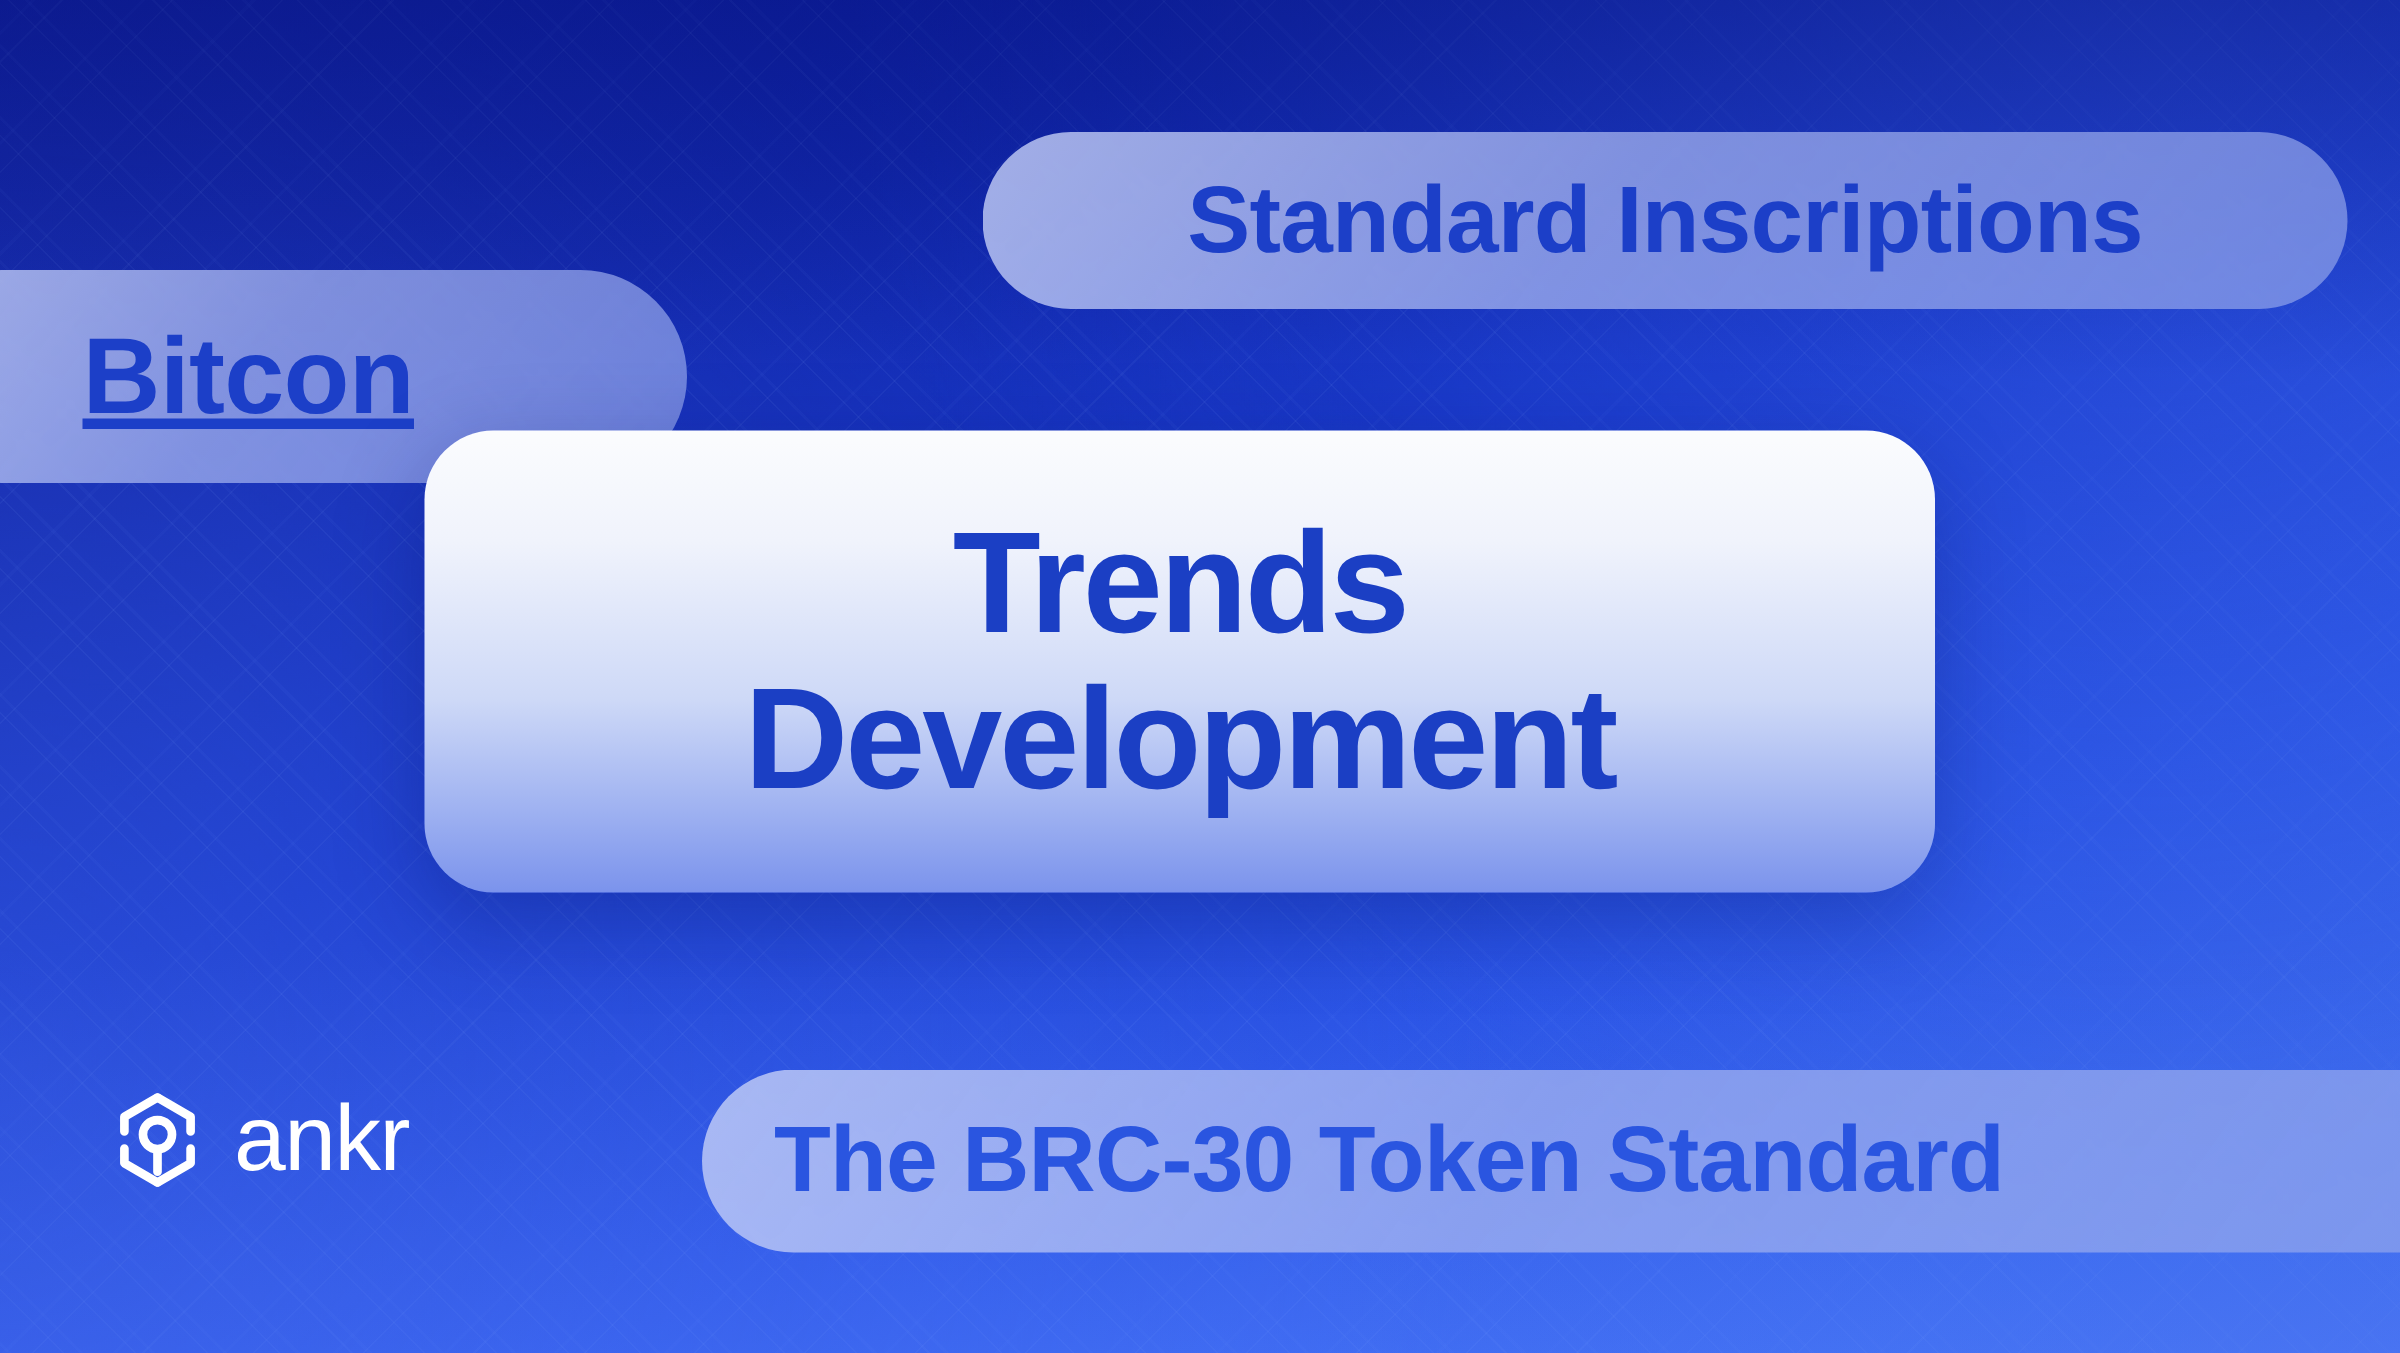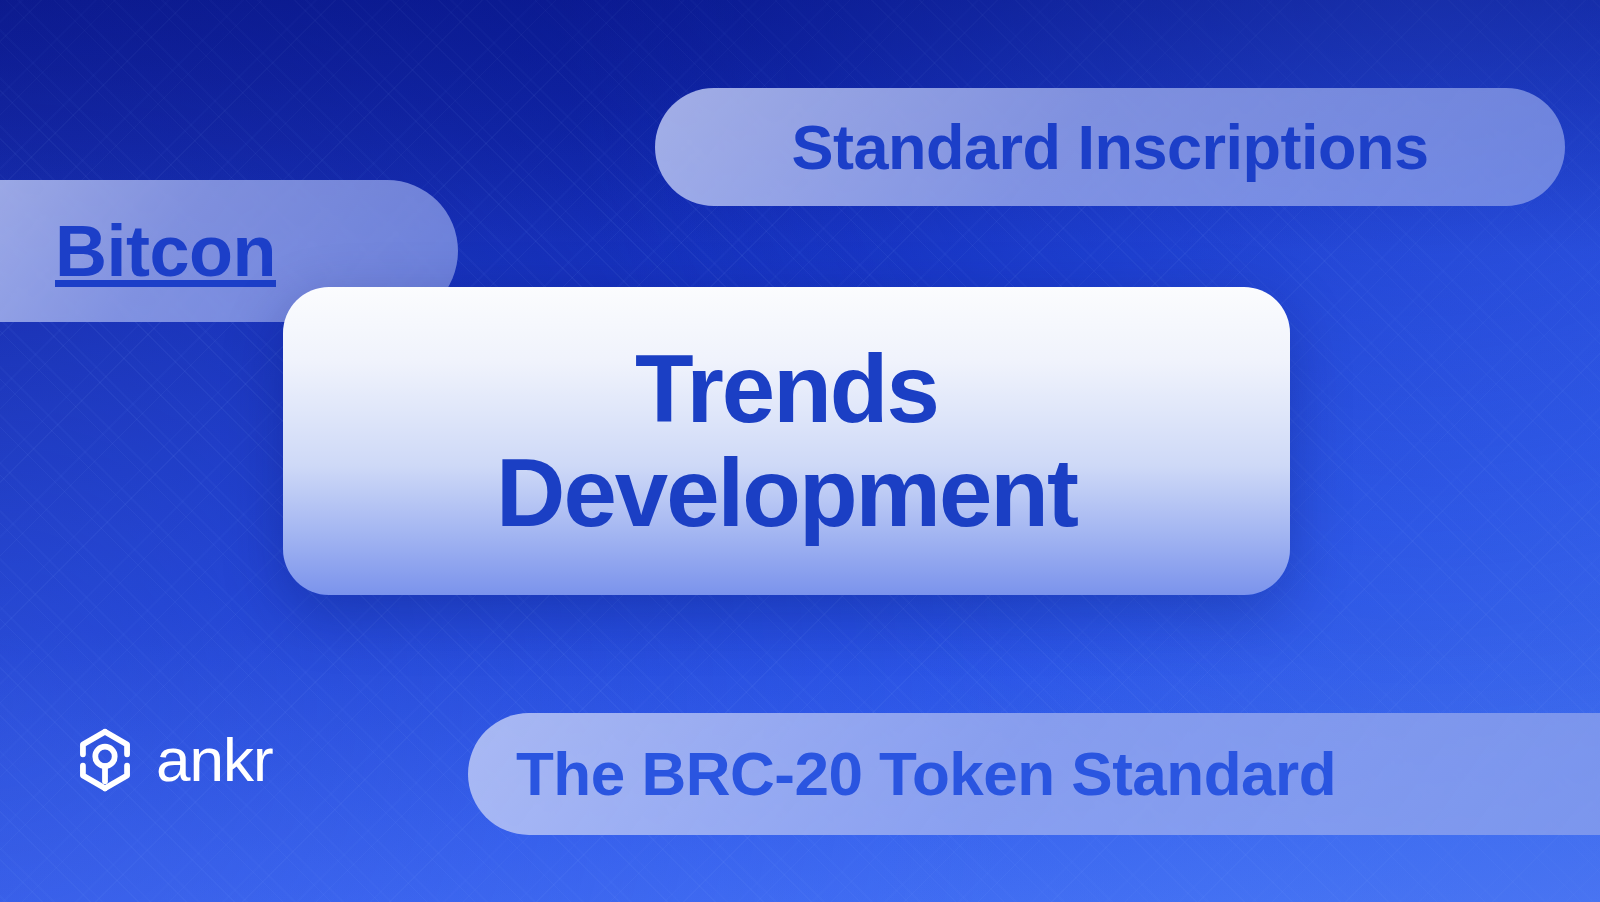--- a/index.html
+++ b/index.html
@@ -181,21 +181,21 @@
   <div class="pill pill-bitcon">
     <span class="pill-label">Bitcon</span>
   </div>
 
   <div class="headline-card">
     <div class="headline-line">Trends</div>
     <div class="headline-line">Development</div>
   </div>
 
   <div class="pill pill-brc">
-    <span class="pill-label">The BRC-20 Token Standard</span>
+    <span class="pill-label">The BRC-30 Token Standard</span>
   </div>
 
   <div class="logo-lockup">
     <span>
       <svg class="logo-mark" viewBox="0 0 64 64" fill="none" aria-hidden="true">
 
         <path d="M32 4.6 L53.4 16.9 L53.4 26.5" stroke="#ffffff" stroke-width="5.6" stroke-linecap="round" stroke-linejoin="round" fill="none"></path>
         <path d="M53.4 37.5 L53.4 47.1 L32 59.4" stroke="#ffffff" stroke-width="5.6" stroke-linecap="round" stroke-linejoin="round" fill="none"></path>
         <path d="M32 59.4 L10.6 47.1 L10.6 37.5" stroke="#ffffff" stroke-width="5.6" stroke-linecap="round" stroke-linejoin="round" fill="none"></path>
         <path d="M10.6 26.5 L10.6 16.9 L32 4.6" stroke="#ffffff" stroke-width="5.6" stroke-linecap="round" stroke-linejoin="round" fill="none"></path>

